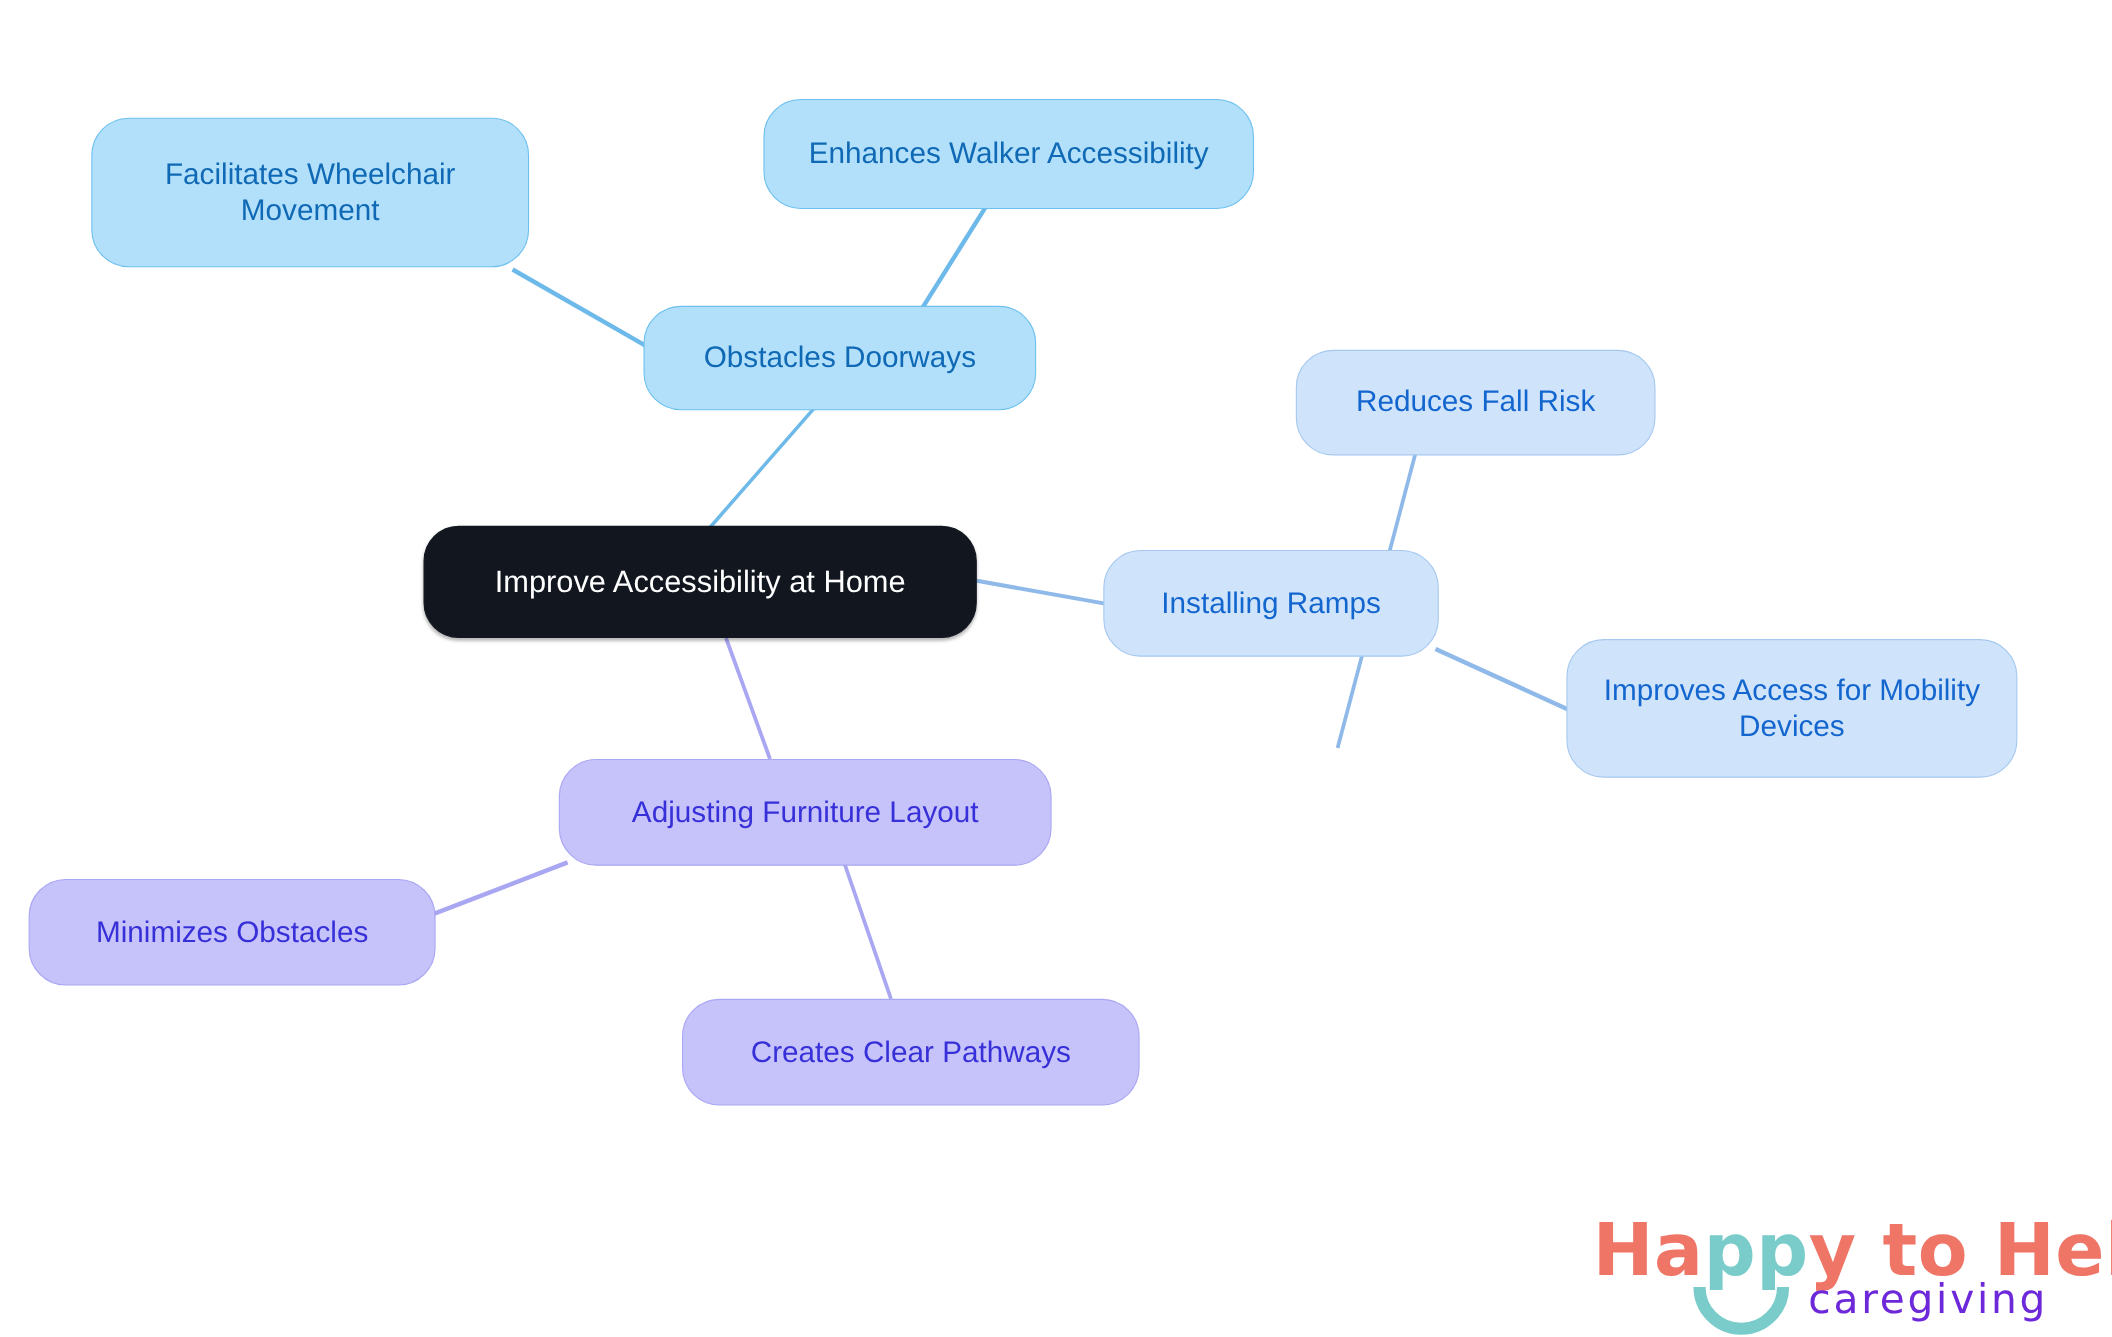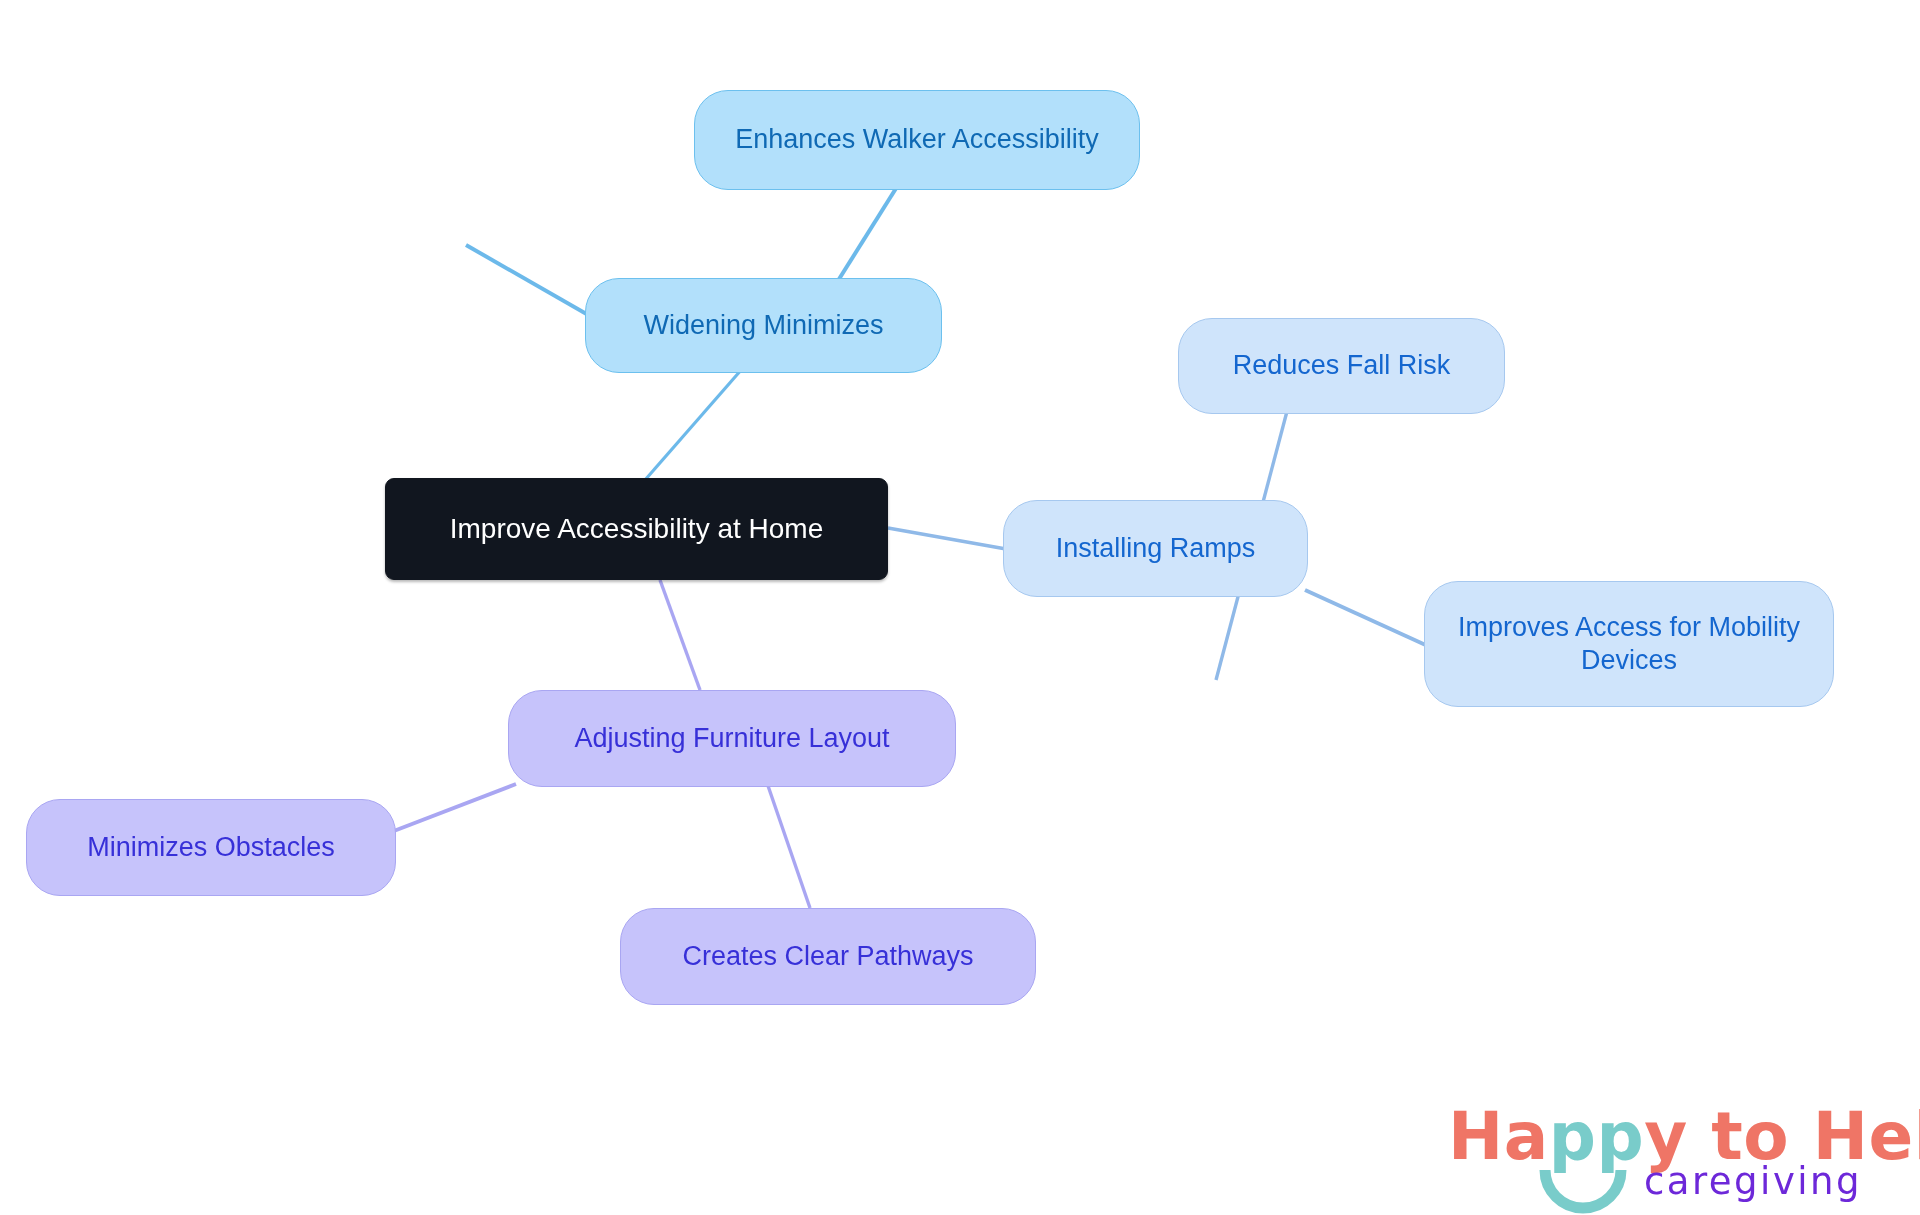--- a/index.html
+++ b/index.html
@@ -38,21 +38,21 @@
     border: 1.6px solid transparent;
     line-height: 1.24;
     white-space: pre-line;
     padding: 6px 18px;
   }
   .node.root {
     background: #11161f;
     border-color: #11161f;
     color: #ffffff;
     font-size: 28px;
-    border-radius: 9px;
+    border-radius: 32px;
     box-shadow: 0 2px 3px rgba(0,0,0,0.28);
   }
   .node.blue {
     background: #b2e0fb;
     border-color: #6cc0ee;
     color: #0f69b4;
     font-size: 27px;
   }
   .node.periwinkle {
     background: #cfe4fb;
@@ -121,24 +121,26 @@
 
     <path d="M 1305 590 L 1430 647" fill="none" stroke="#8fb9e8" stroke-width="4"></path>
 
     <path d="M 660 580 L 700 690" fill="none" stroke="#a9a6f2" stroke-width="3.4"></path>
 
     <path d="M 516 784 L 386 834" fill="none" stroke="#a9a6f2" stroke-width="4"></path>
 
     <path d="M 766 780 L 810 908" fill="none" stroke="#a9a6f2" stroke-width="3.4"></path>
   </svg>
 
+  <div class="node blue" style="left:83px; top:107px; width:398px; height:136px;">Facilitates Wheelchair
+Movement</div>
 
   <div class="node blue" style="left:694px; top:90px; width:446px; height:100px;">Enhances Walker Accessibility</div>
 
-  <div class="node blue" style="left:585px; top:278px; width:357px; height:95px;">Widening Minimizes</div>
+  <div class="node blue" style="left:585px; top:278px; width:357px; height:95px;">Obstacles Doorways</div>
 
   <div class="node root" style="left:385px; top:478px; width:503px; height:102px;">Improve Accessibility at Home</div>
 
   <div class="node periwinkle" style="left:1178px; top:318px; width:327px; height:96px;">Reduces Fall Risk</div>
 
   <div class="node periwinkle" style="left:1003px; top:500px; width:305px; height:97px;">Installing Ramps</div>
 
   <div class="node periwinkle" style="left:1424px; top:581px; width:410px; height:126px;">Improves Access for Mobility
 Devices</div>
 

